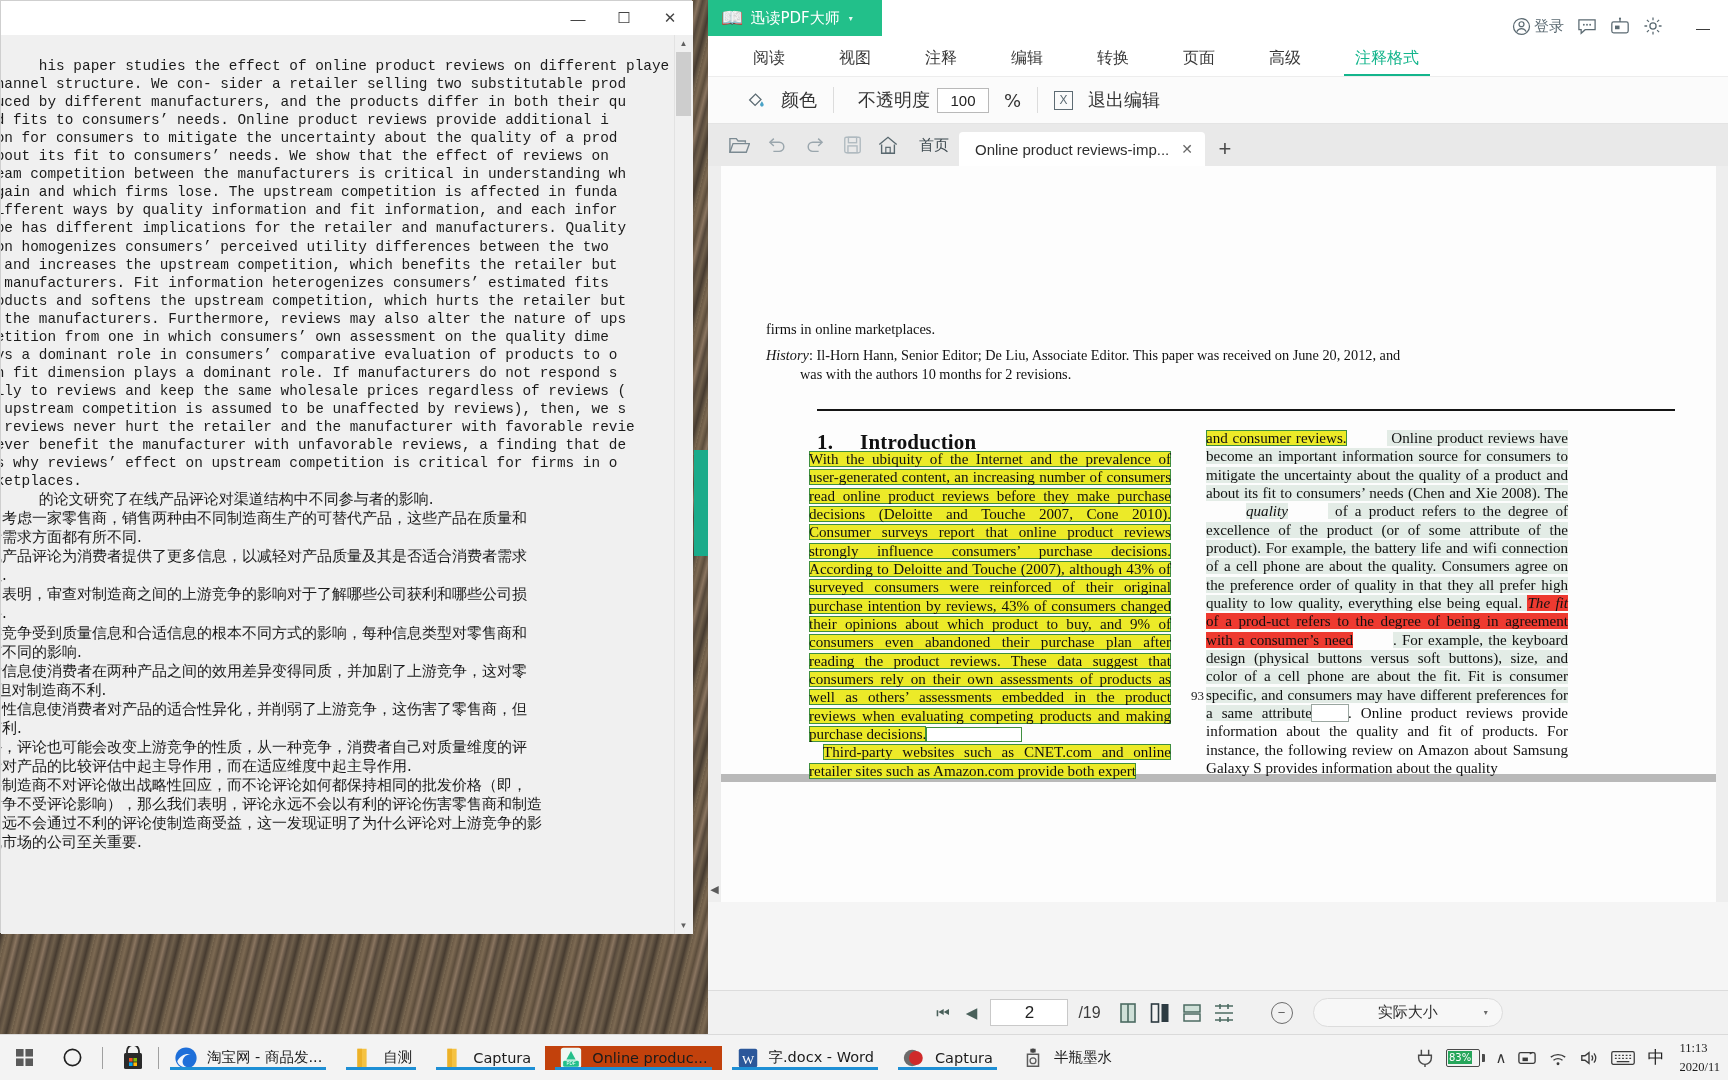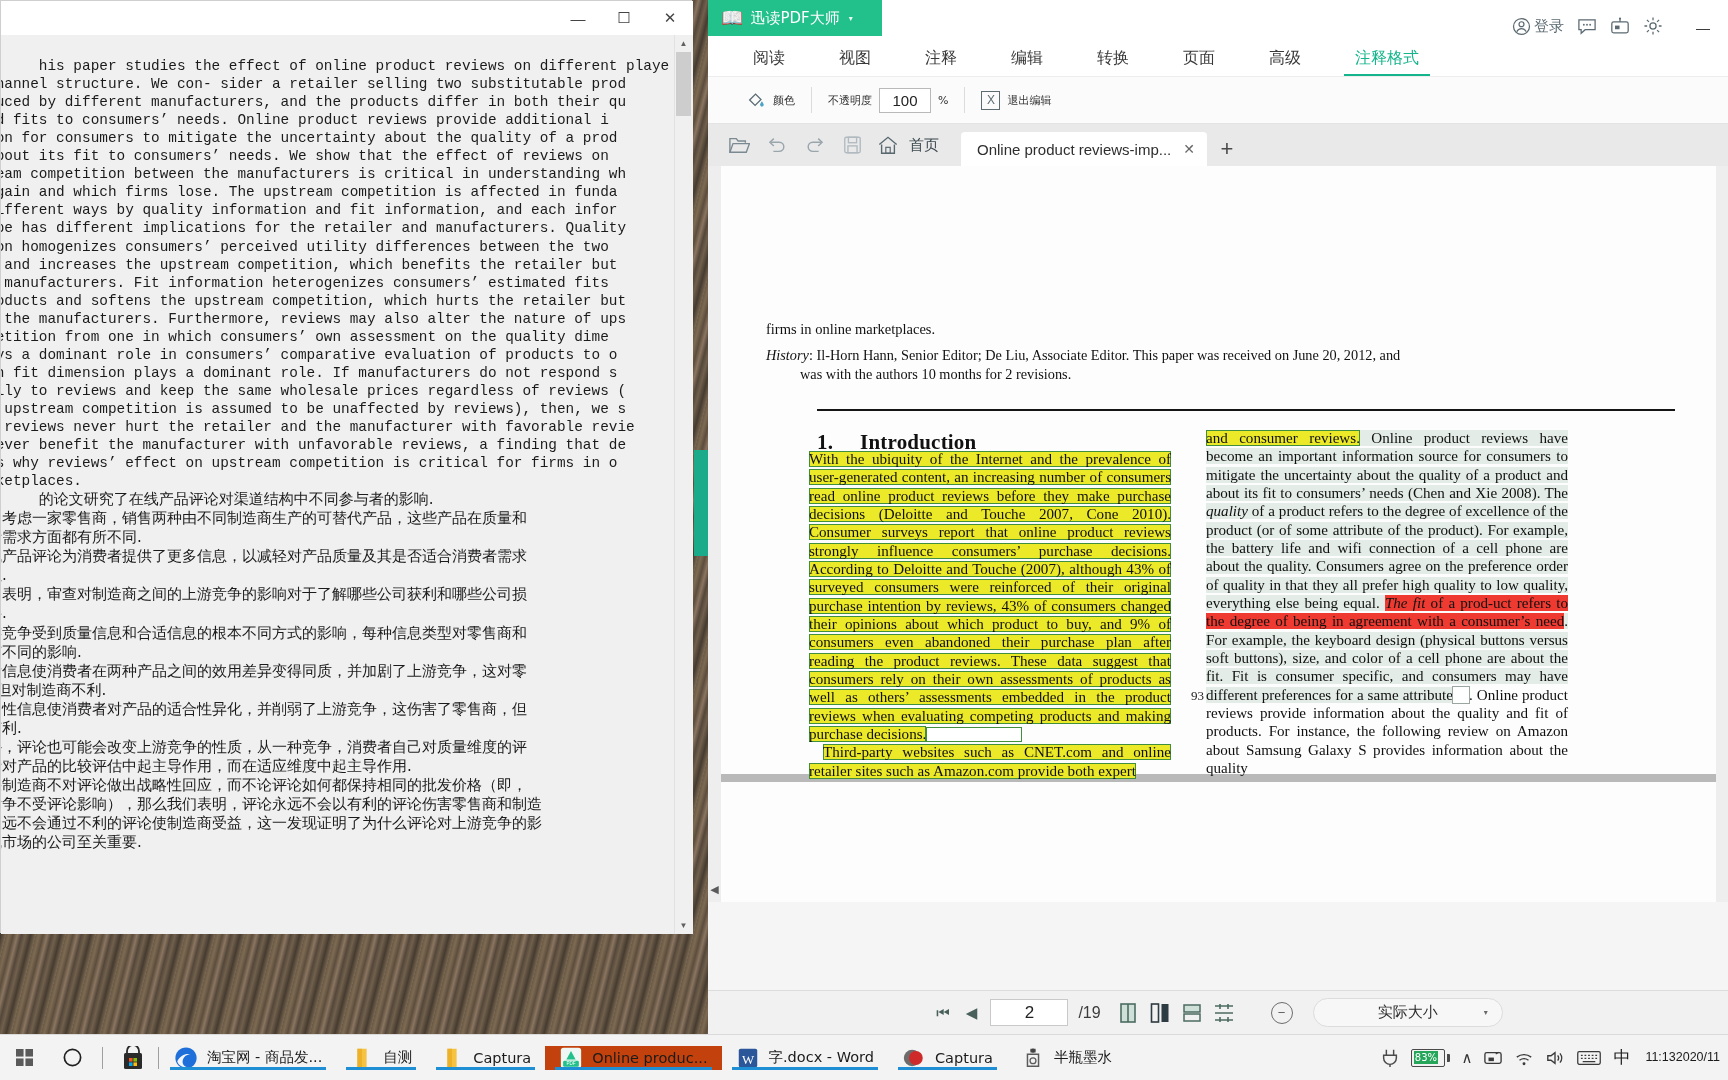--- a/index.html
+++ b/index.html
@@ -123,43 +123,43 @@
   }
 
   
   #ribbon-row {
     height: 48px; background: #fbfbfb; border-top: 1px solid #ededed;
     border-bottom: 1px solid #e4e4e4;
     display: flex; align-items: center; padding-left: 22px; gap: 0px;
   }
   .rb-group { display: flex; align-items: center; gap: 7px; padding: 0 16px; }
   .rb-sep { width: 1px; height: 26px; background: #dcdcdc; }
-  .rb-label { font-size: 11px; color: #333; font-family: "DejaVu Sans", sans-serif; }
+  .rb-label { font-size: 18px; color: #333; font-family: "DejaVu Sans", sans-serif; margin-left: 8px; }
   #opacity-box {
     width: 52px; height: 25px; border: 1px solid #b9b9b9; background: #fff;
     text-align: center; font-size: 15px; line-height: 23px; color: #222;
   }
   .sq-icon {
     width: 19px; height: 19px; border: 1.6px solid #5d6b73;
     display: flex; align-items: center; justify-content: center;
     font-size: 12px; color: #5d6b73;
   }
 
   
   #filebar {
     height: 42px; background: #e9e9e9; display: flex; align-items: flex-end;
     padding-left: 16px;
   }
   #fb-tools {
     display: flex; align-items: center; gap: 16px; height: 42px;
     padding: 0 14px 0 4px;
   }
   #fb-home {
-    display: flex; align-items: center; gap: 10px; height: 42px;
-    padding-right: 22px; font-size: 15px; color: #3e4a50;
+    display: flex; align-items: center; gap: 20px; height: 42px;
+    padding-right: 10px; font-size: 15px; color: #3e4a50;
     font-family: Liberation Mono, monospace;
   }
   .doctab {
     height: 34px; background: #ffffff; border-radius: 4px 4px 0 0;
     display: flex; align-items: center; gap: 12px; padding: 0 12px 0 16px;
     font-size: 15px; color: #2e2e2e; max-width: 290px;
   }
   .doctab .x { font-size: 14px; color: #666; }
   #newtab {
     width: 40px; height: 34px; display: flex; align-items: center;
@@ -213,21 +213,21 @@
   }
   .col {
     position: absolute; width: 362px; font-size: 15.1px;
     text-align: justify; line-height: 1.215;
     font-family: "Liberation Serif", "DejaVu Serif", serif; color: #101010;
   }
   #p93-col-l { left: 88px; top: 376px; }
   #p93-col-r { left: 485px; top: 355px; }
 
   .hl-y { background: #ecea28; box-shadow: 0 0 0 1px #3f8f3f inset; }
-  .hl-mint { background: #e3ece6; }
+  .hl-mint { background: #e3ece6; margin-left: 40px; }
   .hl-red { background: #ee3a30; }
   .hl-box {
     display: inline-block; width: 96px; height: 15px; background: #ffffff;
     border: 1px solid #3f8f3f; vertical-align: -3px;
   }
   .hl-wbox {
     background: #ffffff; outline: 1px solid #9aa6a0;
   }
 
   #p93-num {
@@ -304,23 +304,23 @@
     background: #26a65b; color: #fff; font-size: 10px; height: 100%;
     width: 83%; display: flex; align-items: center; justify-content: center;
     font-family: "DejaVu Sans", sans-serif;
   }
   #battery .bat-tip {
     width: 3px; height: 8px; background: #4a4a4a; border-radius: 0 1px 1px 0;
   }
   .sys-ico { color: #333; font-size: 15px; display: flex; align-items: center; }
   #ime { font-size: 17px; color: #222; font-family: "DejaVu Sans", sans-serif; }
   #clock {
-    display: flex; flex-direction: row; align-items: flex-start;
+    display: flex; flex-direction: column; align-items: flex-start;
     font-size: 12.5px; color: #1b1b1b; line-height: 1.45;
-    font-family: Liberation Sans, sans-serif; padding-left: 4px;
+    font-family: Liberation Serif, serif; padding-left: 4px;
   }
 </style>
 </head>
 <body>
 
 <div id="desktop"></div>
 
 <div id="left-window">
 
   <div id="left-titlebar">

